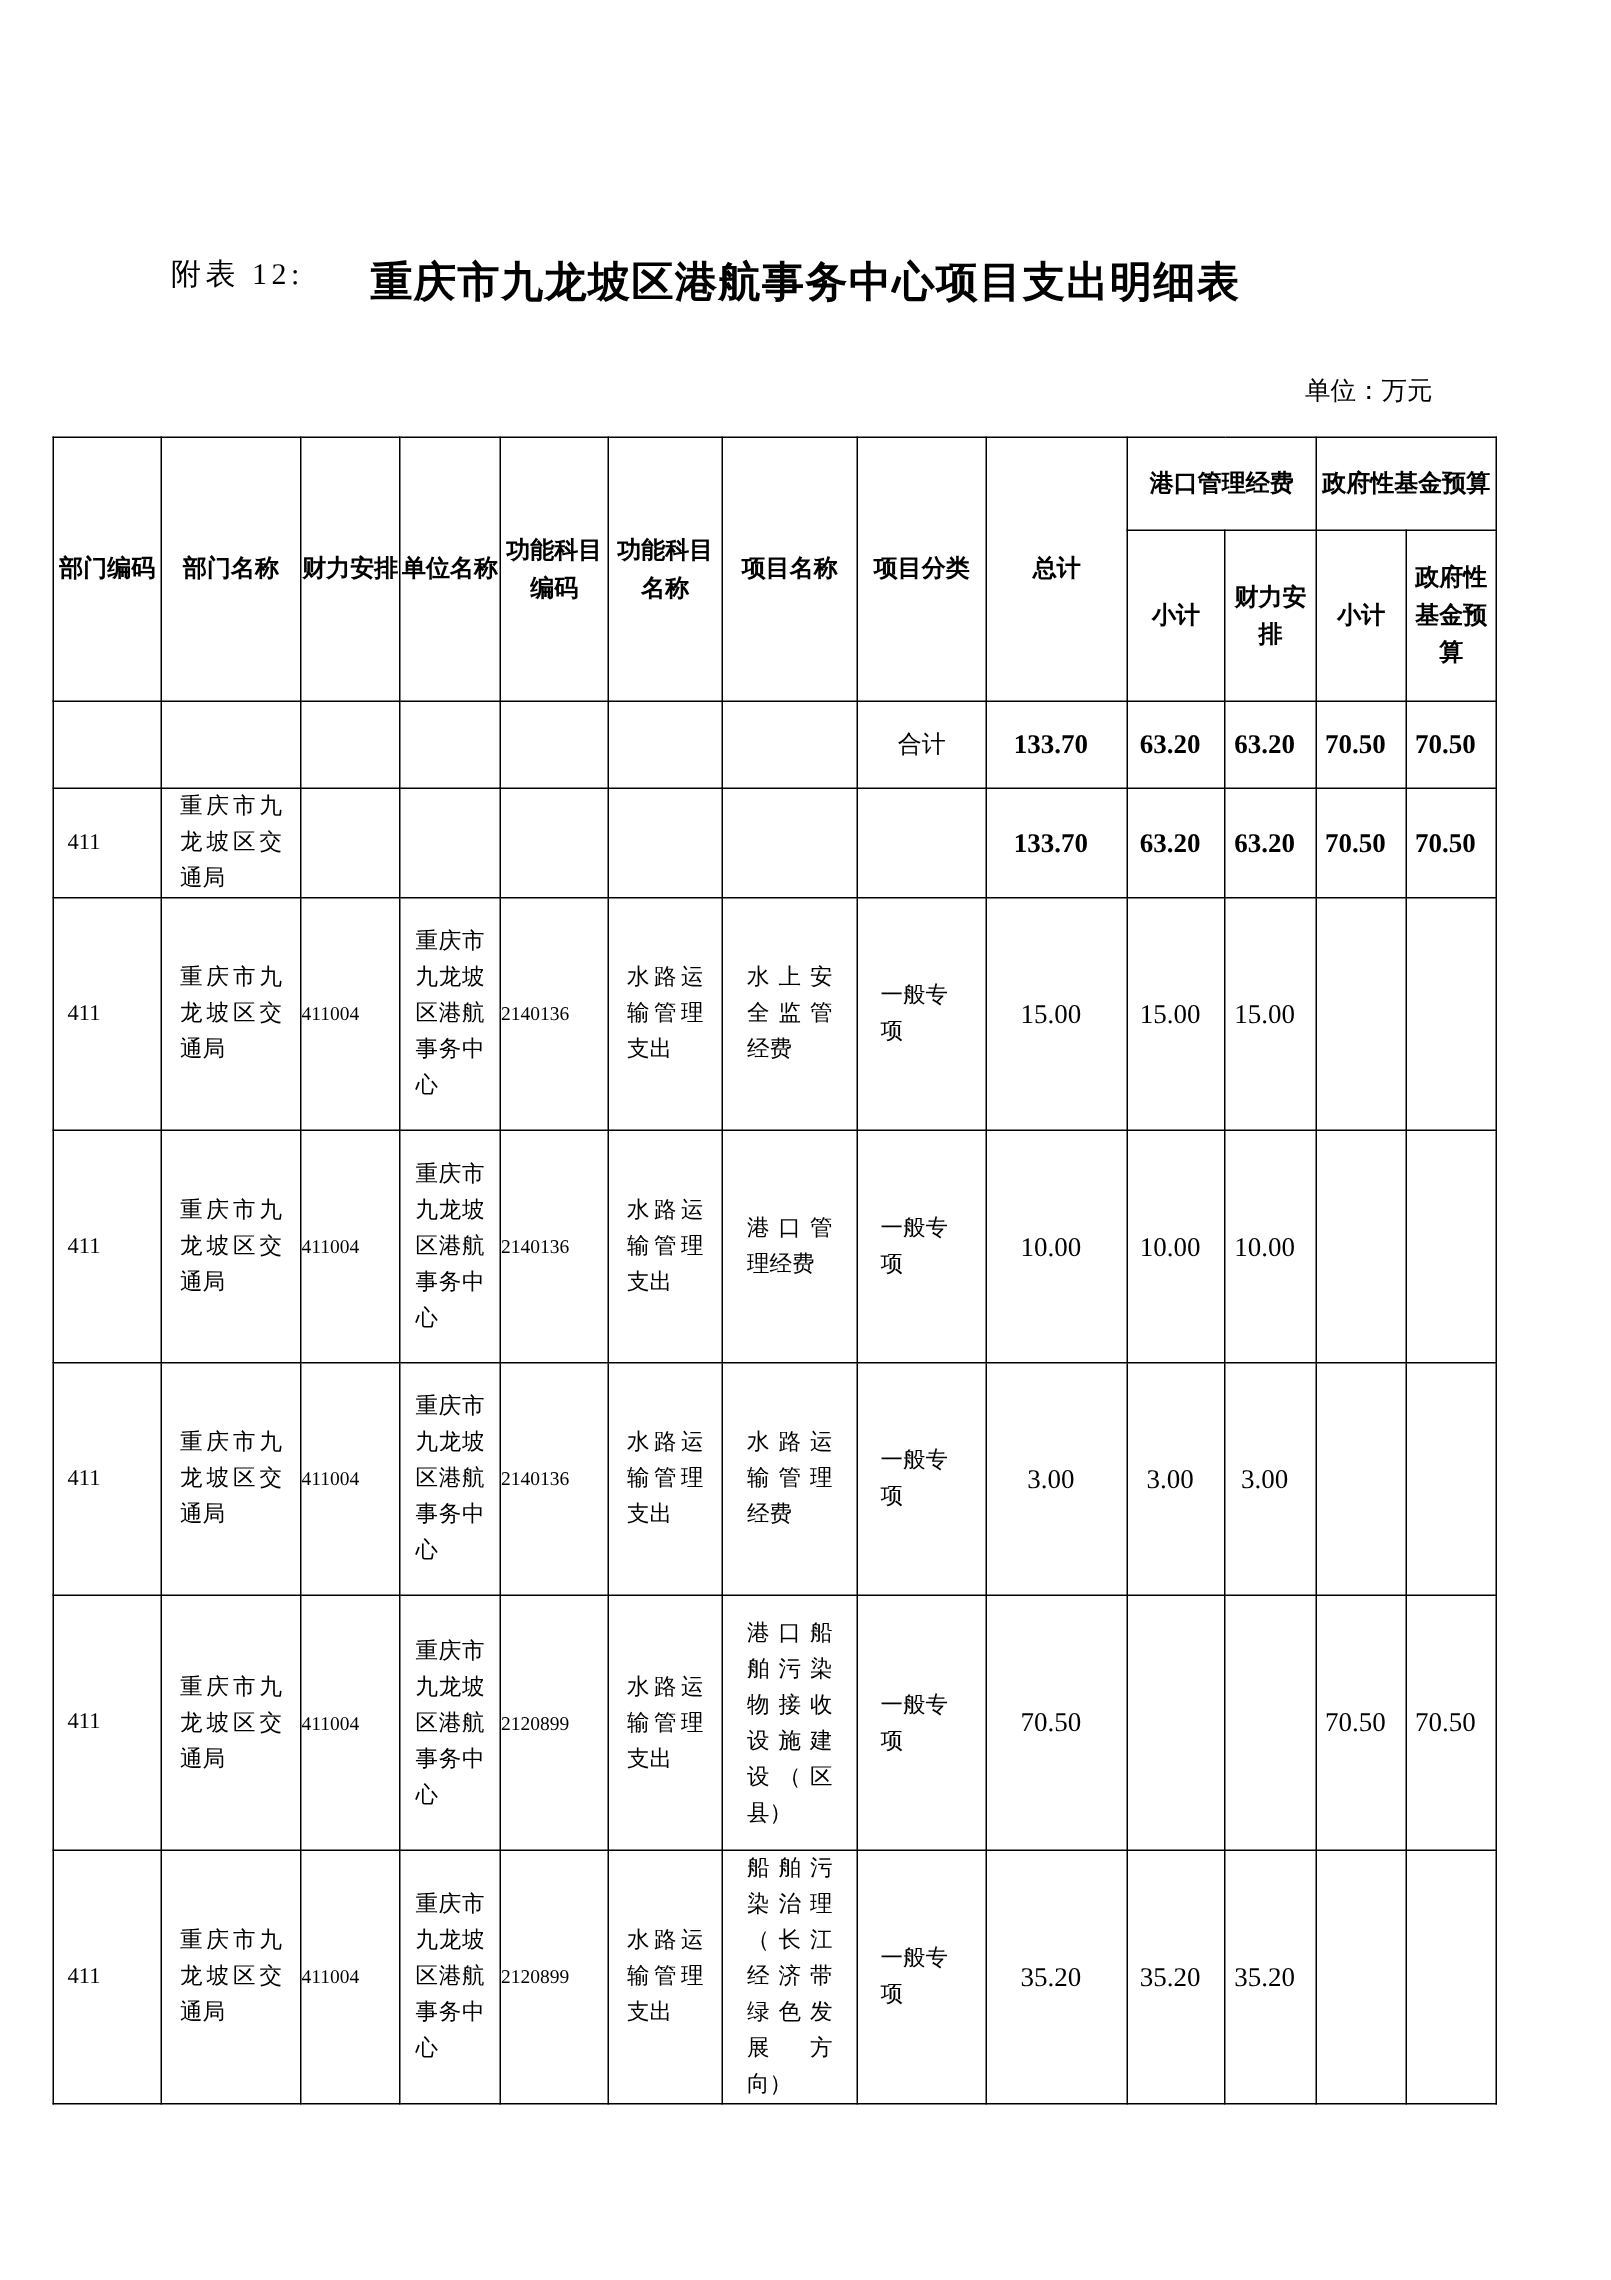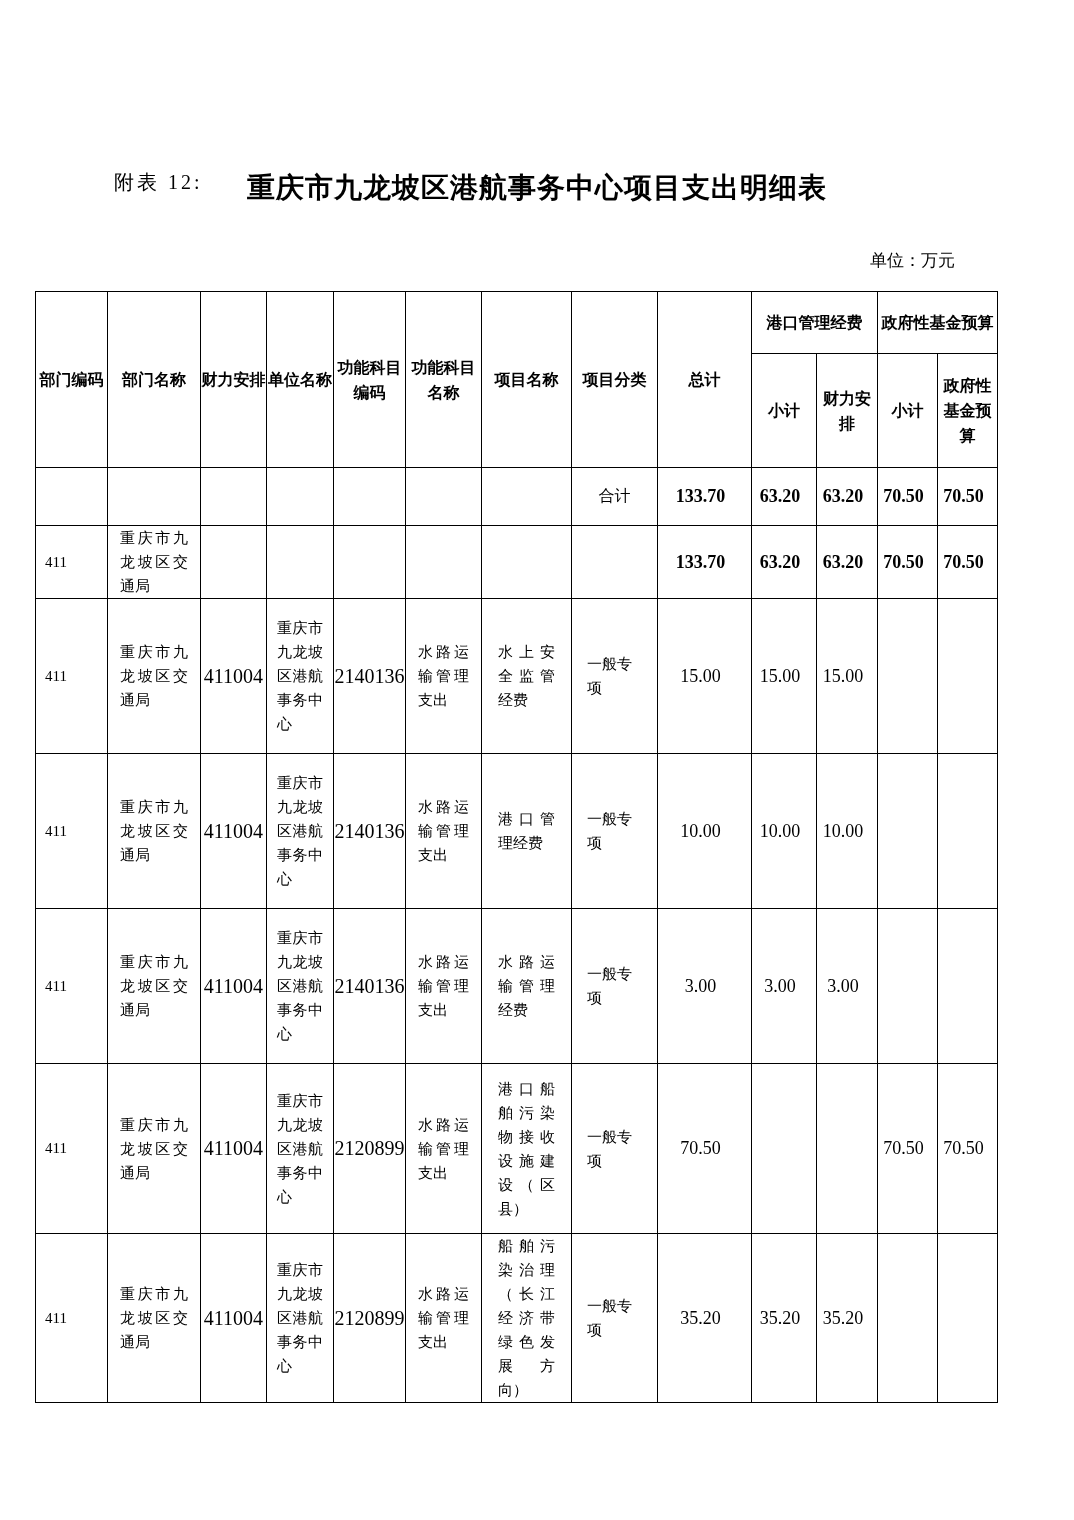--- a/index.html
+++ b/index.html
@@ -88,22 +88,21 @@
   .hp-sub2      { padding: 0 10px; }
   .hp-gfb       { padding: 0 9px; }
 
   
   td.code {
     font-size: 15px;
     text-align: left;
     padding-left: 9px;
   }
   td.codec {
-    font-size: 20px;
-    text-align: center;
+    font-size: 13px;
   }
   td.name {
     font-size: 15px;
     line-height: 24px;
     text-align: justify;
     text-justify: inter-character;
   }
   td.p-dept { padding: 0 12px; }
   td.p-unit { padding: 17px 10px; }
   td.p-func { padding: 0 12px; }

